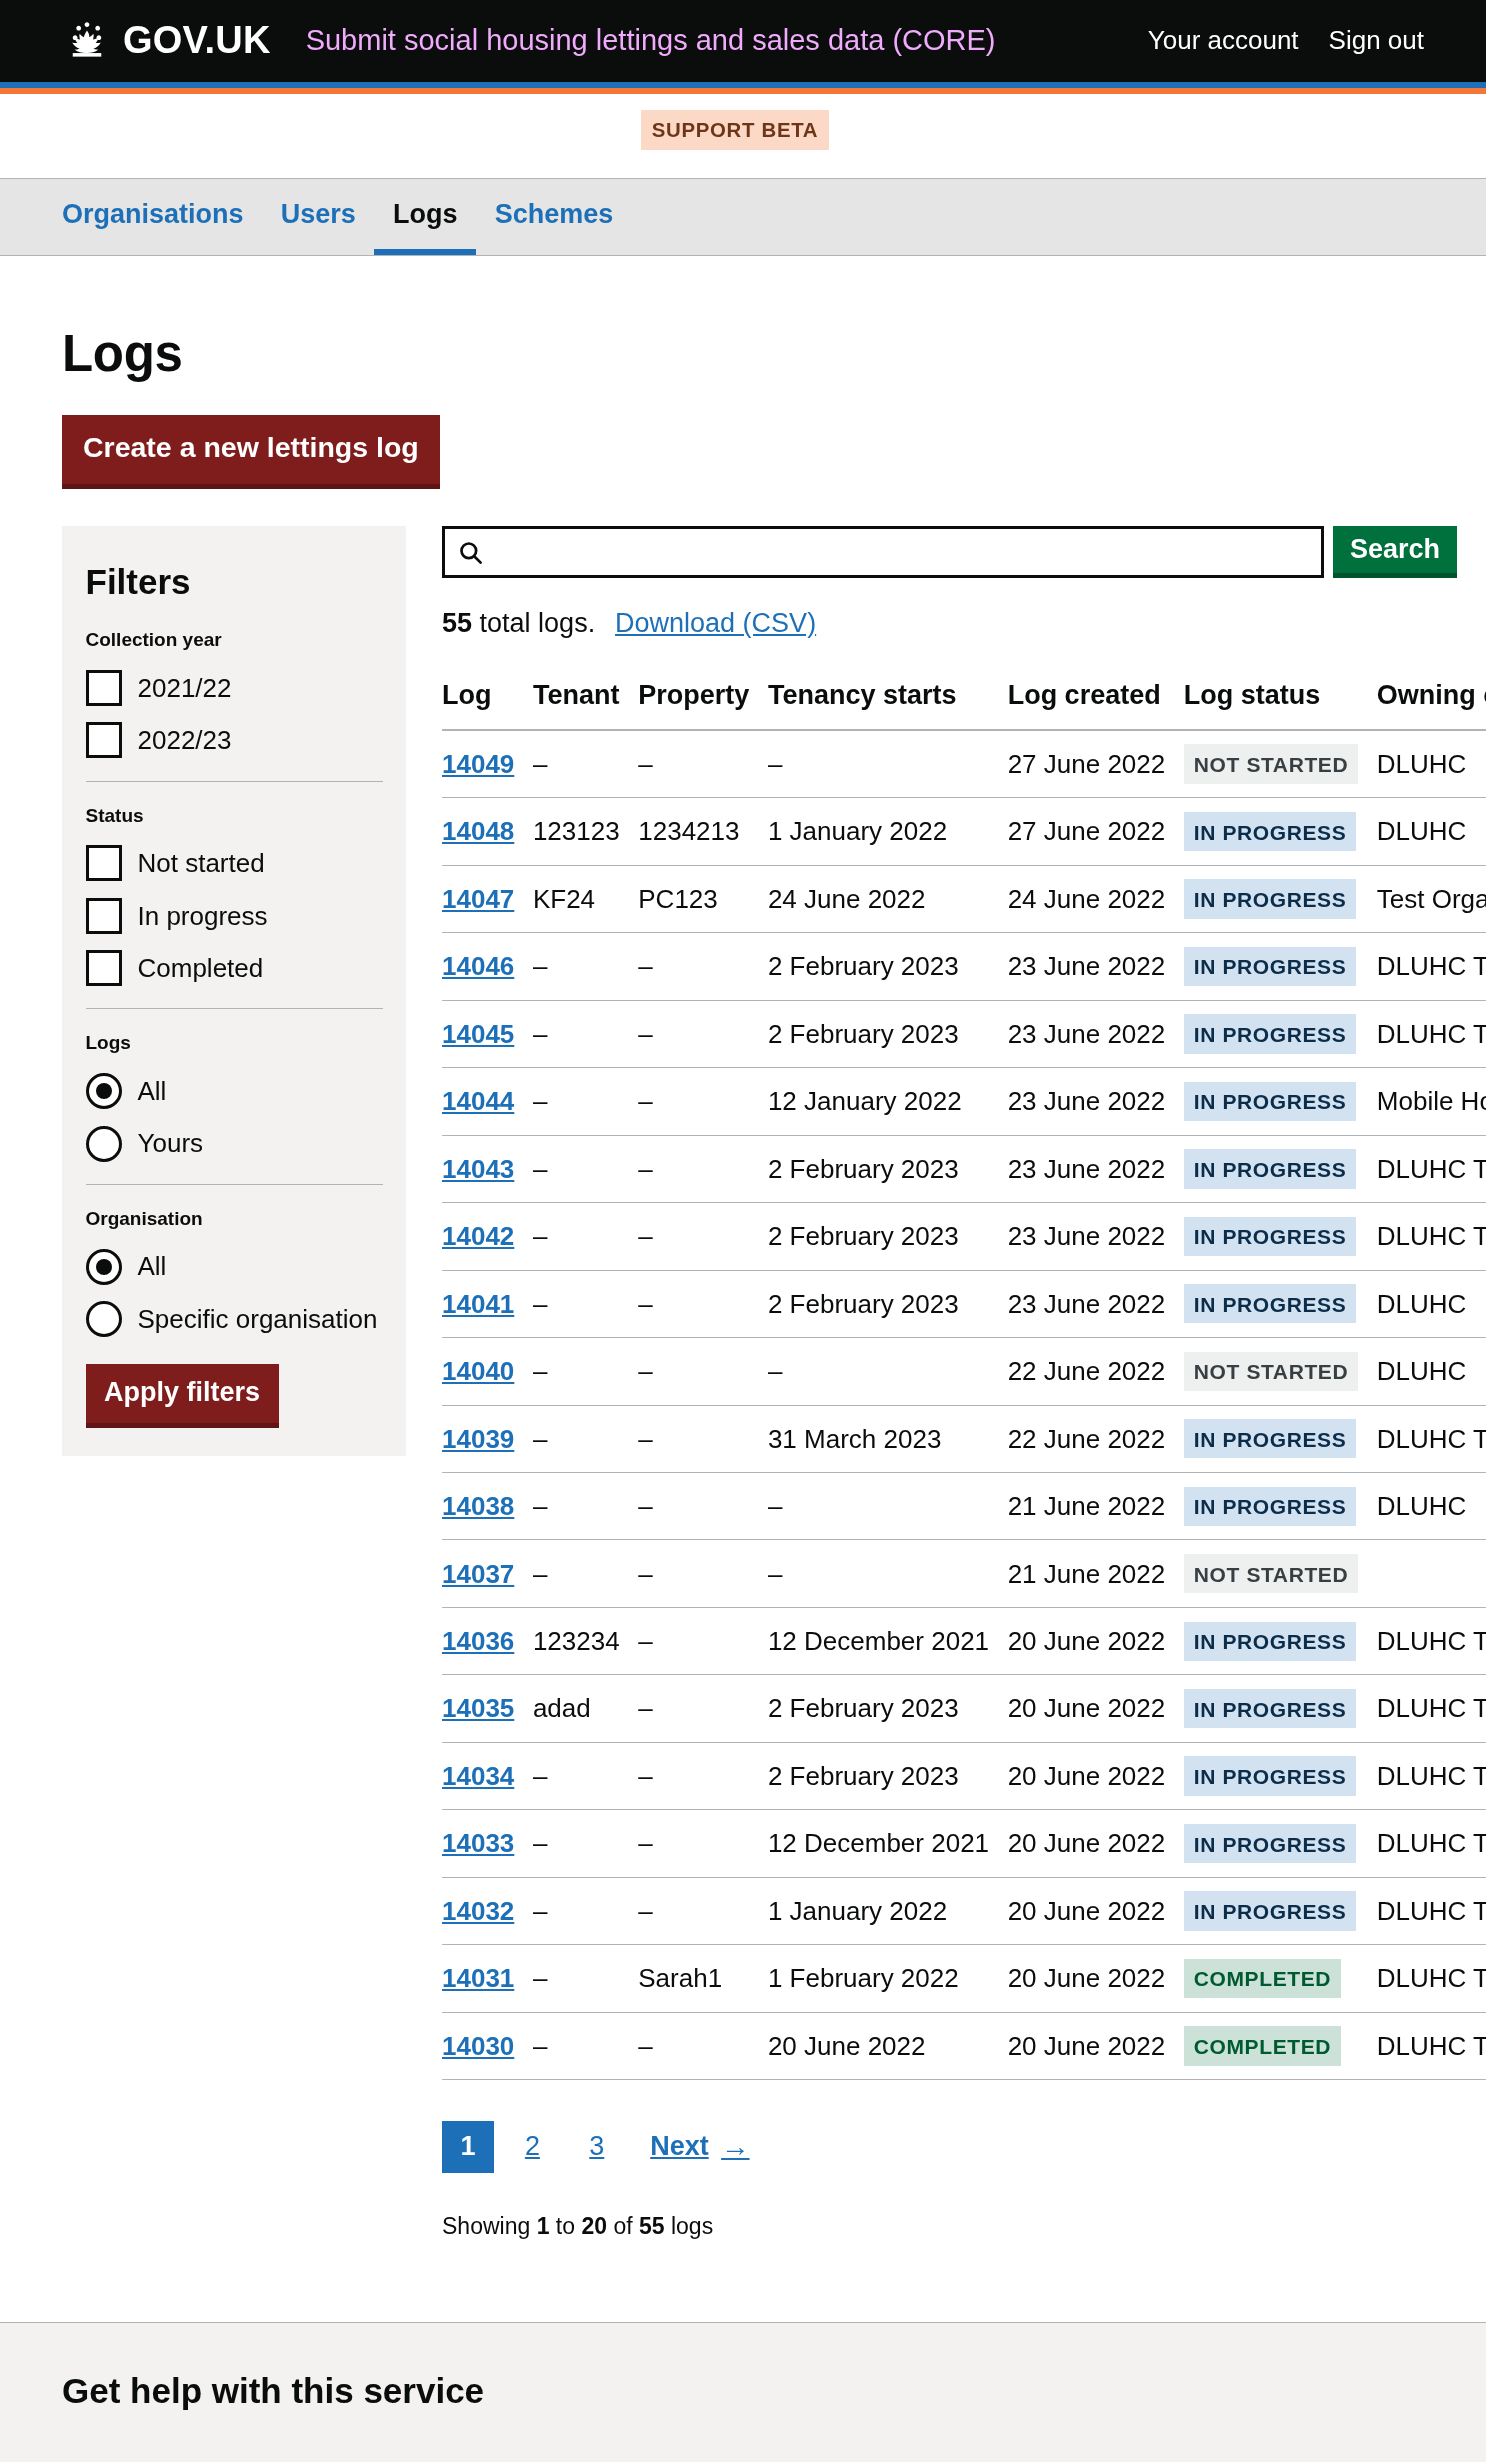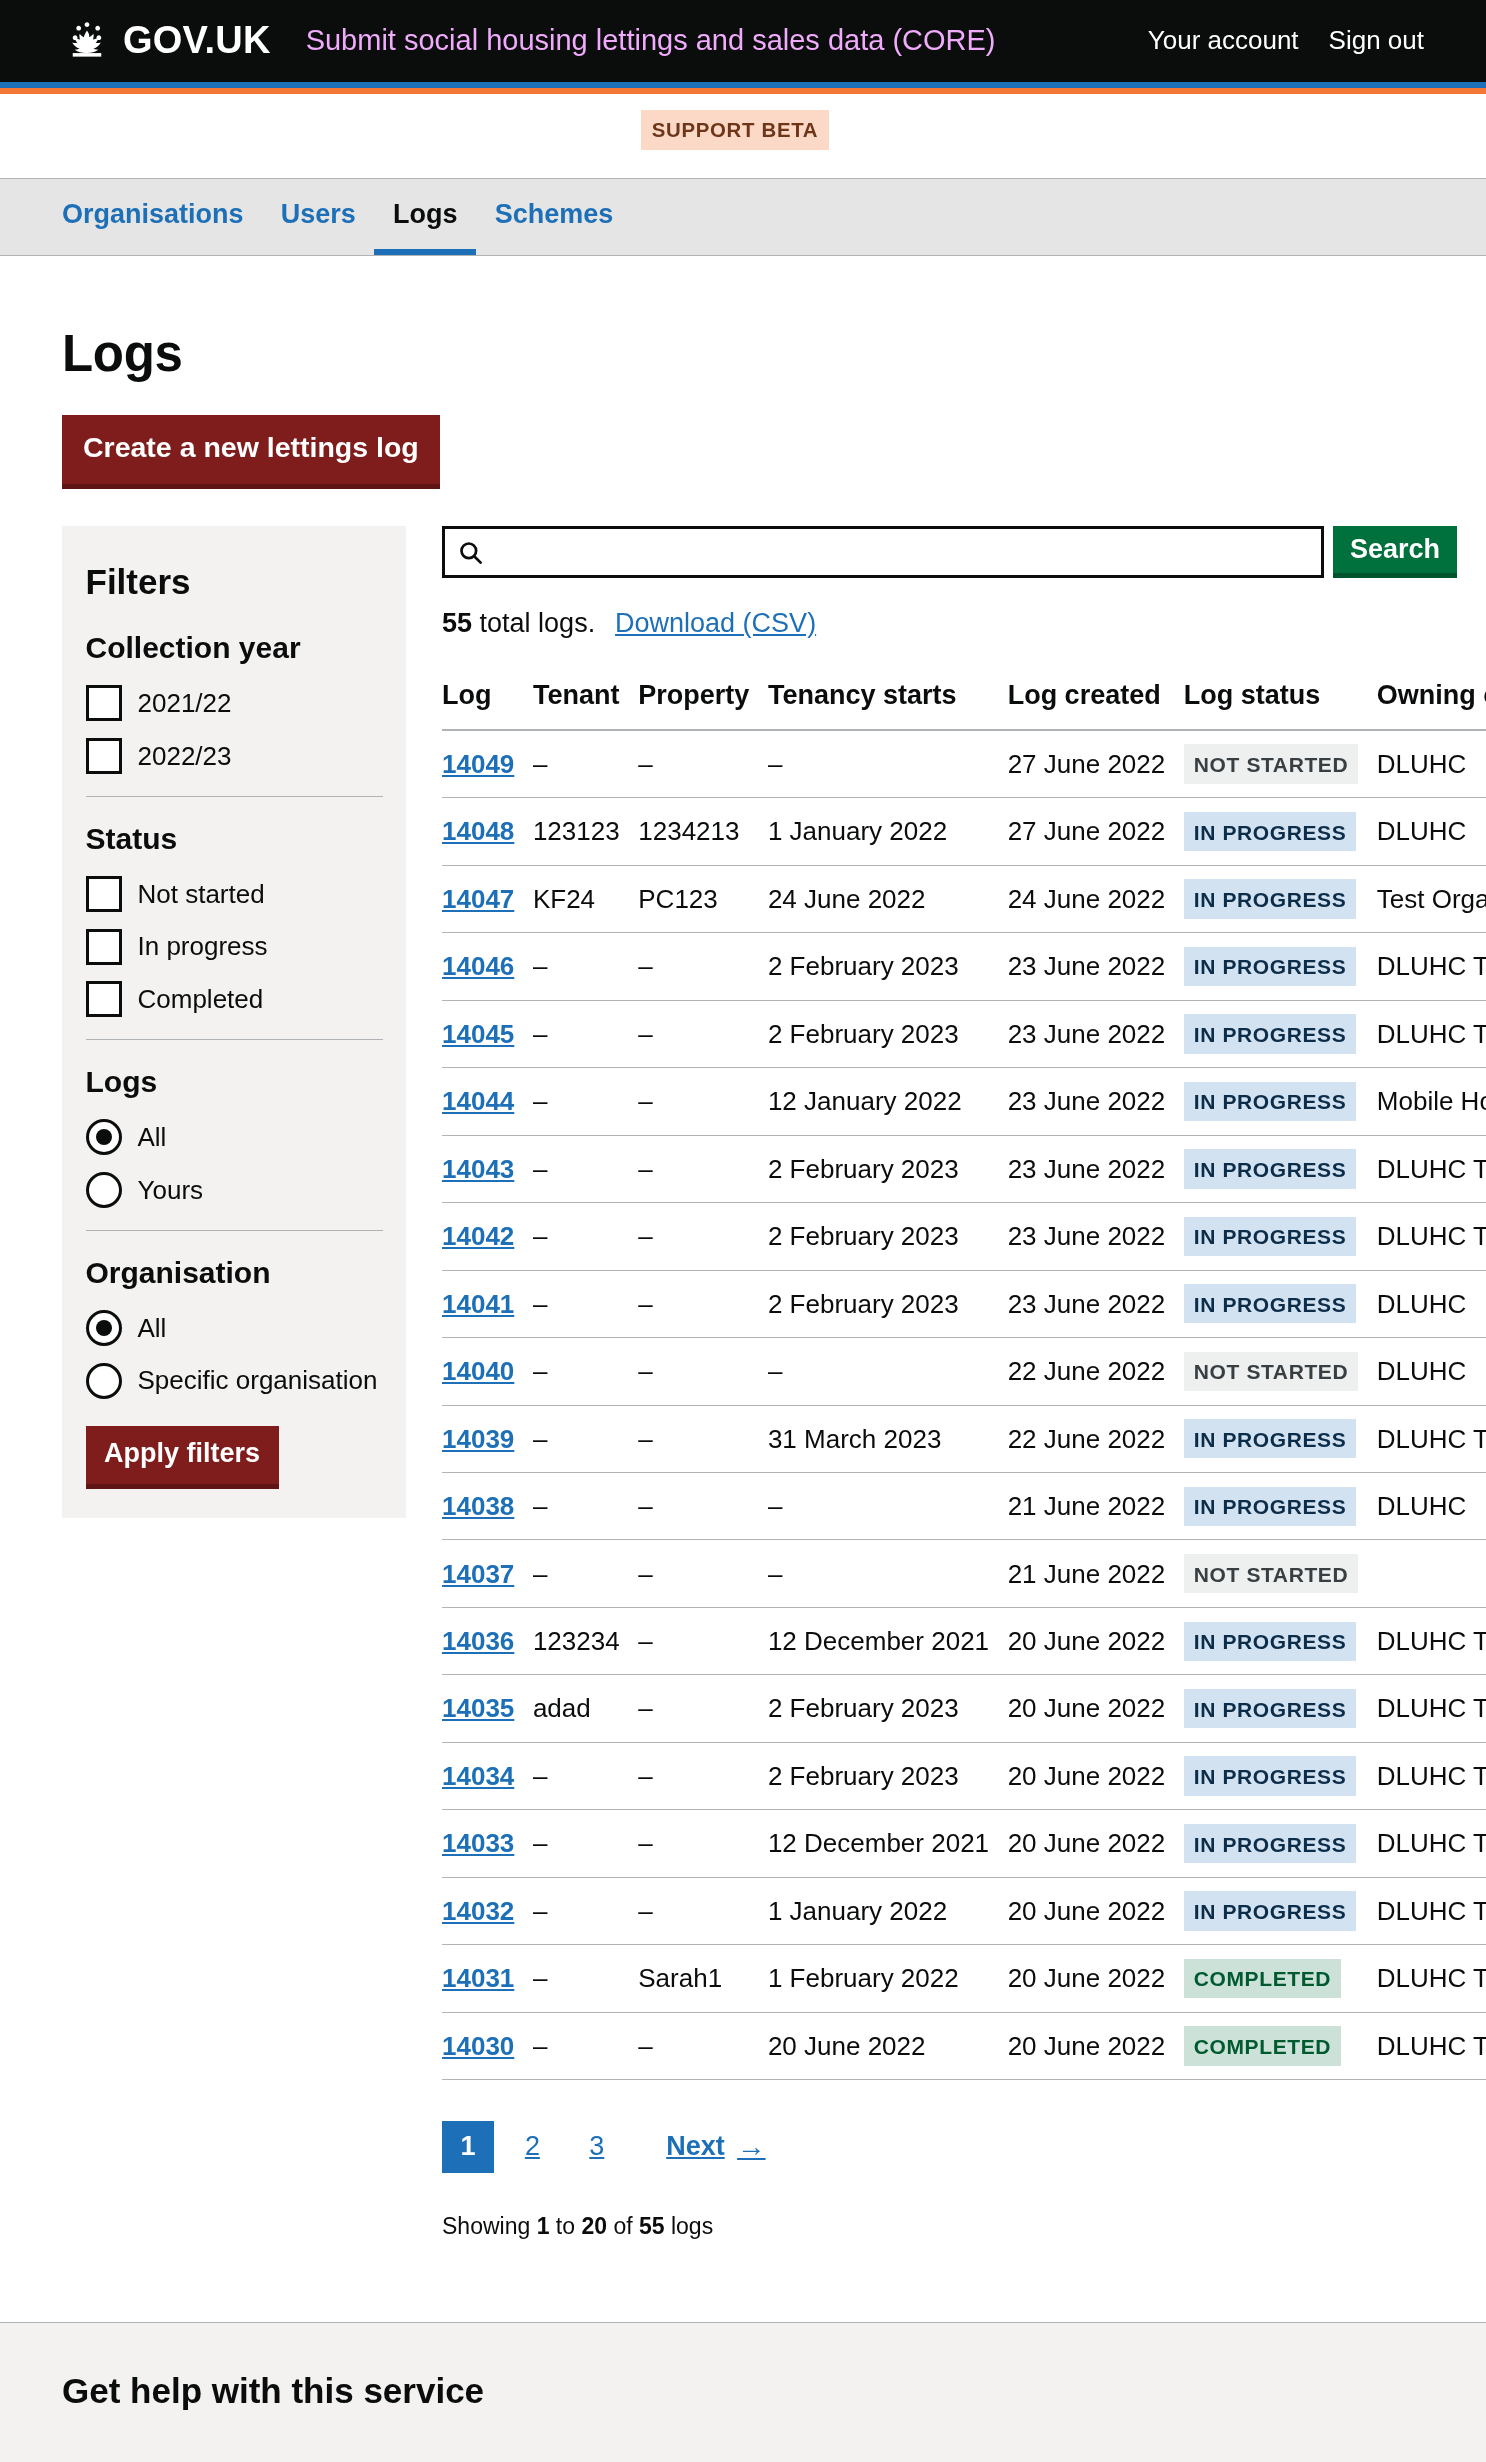--- a/index.html
+++ b/index.html
@@ -130,21 +130,21 @@
     flex: 0 0 344px;
     background: #f3f2f1;
     padding: 25px 23.5px 0 23.5px;
   }
   .filters h2 {
     font-size: 35px;
     font-weight: bold;
     margin: 6.2px 0 21px 0;
   }
   .filter-group-title {
-    font-size: 30px;
+    font-size: 19px;
     font-weight: bold;
     margin: 0 0 16px 0;
   }
   .filter-row {
     display: flex;
     align-items: center;
     gap: 16px;
     margin-bottom: 16px;
   }
   .checkbox {
@@ -278,21 +278,21 @@
     background: #1d70b8;
     color: #ffffff;
     font-weight: bold;
     text-decoration: none;
   }
   .page-next {
     font-size: 27px;
     color: #1d70b8;
     font-weight: bold;
     text-decoration: underline;
-    margin-left: 31px;
+    margin-left: 15px;
     display: flex;
     align-items: center;
     gap: 12.4px;
   }
   .arrow-right { font-size: 28.5px; text-decoration: none; }
   .showing {
     margin-top: 37px;
     font-size: 23px;
   }
   .showing b { font-weight: bold; }

